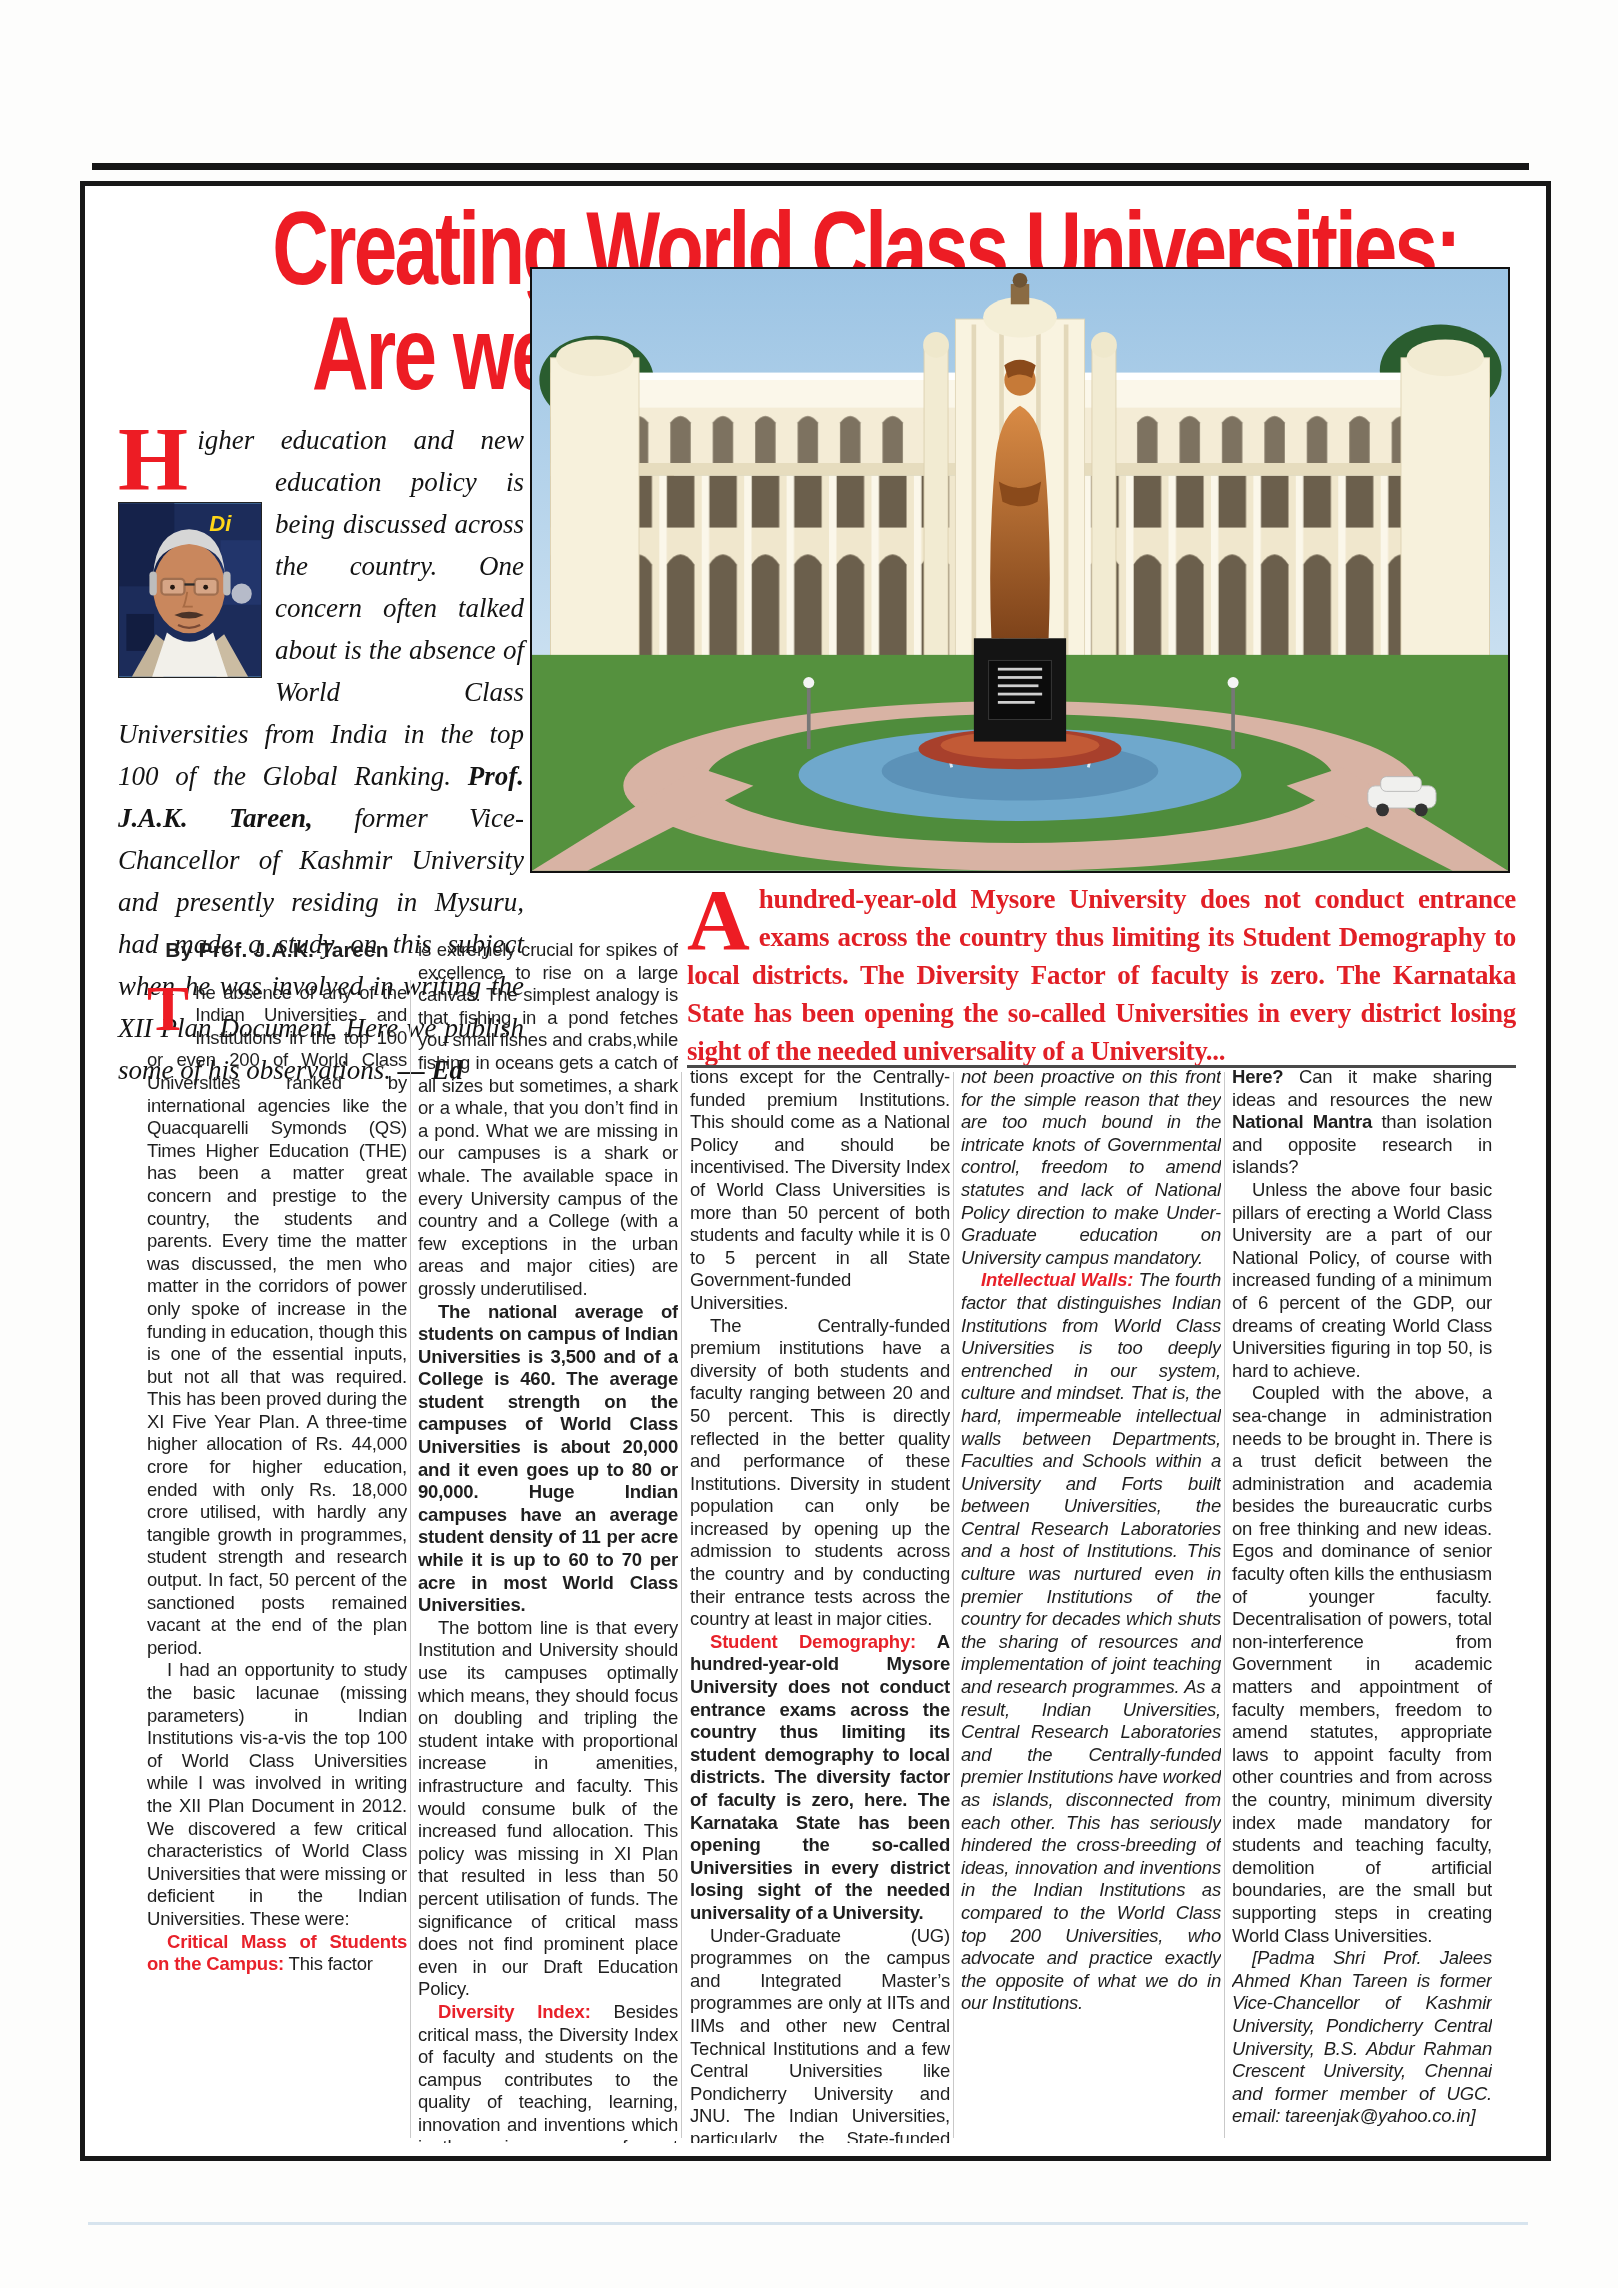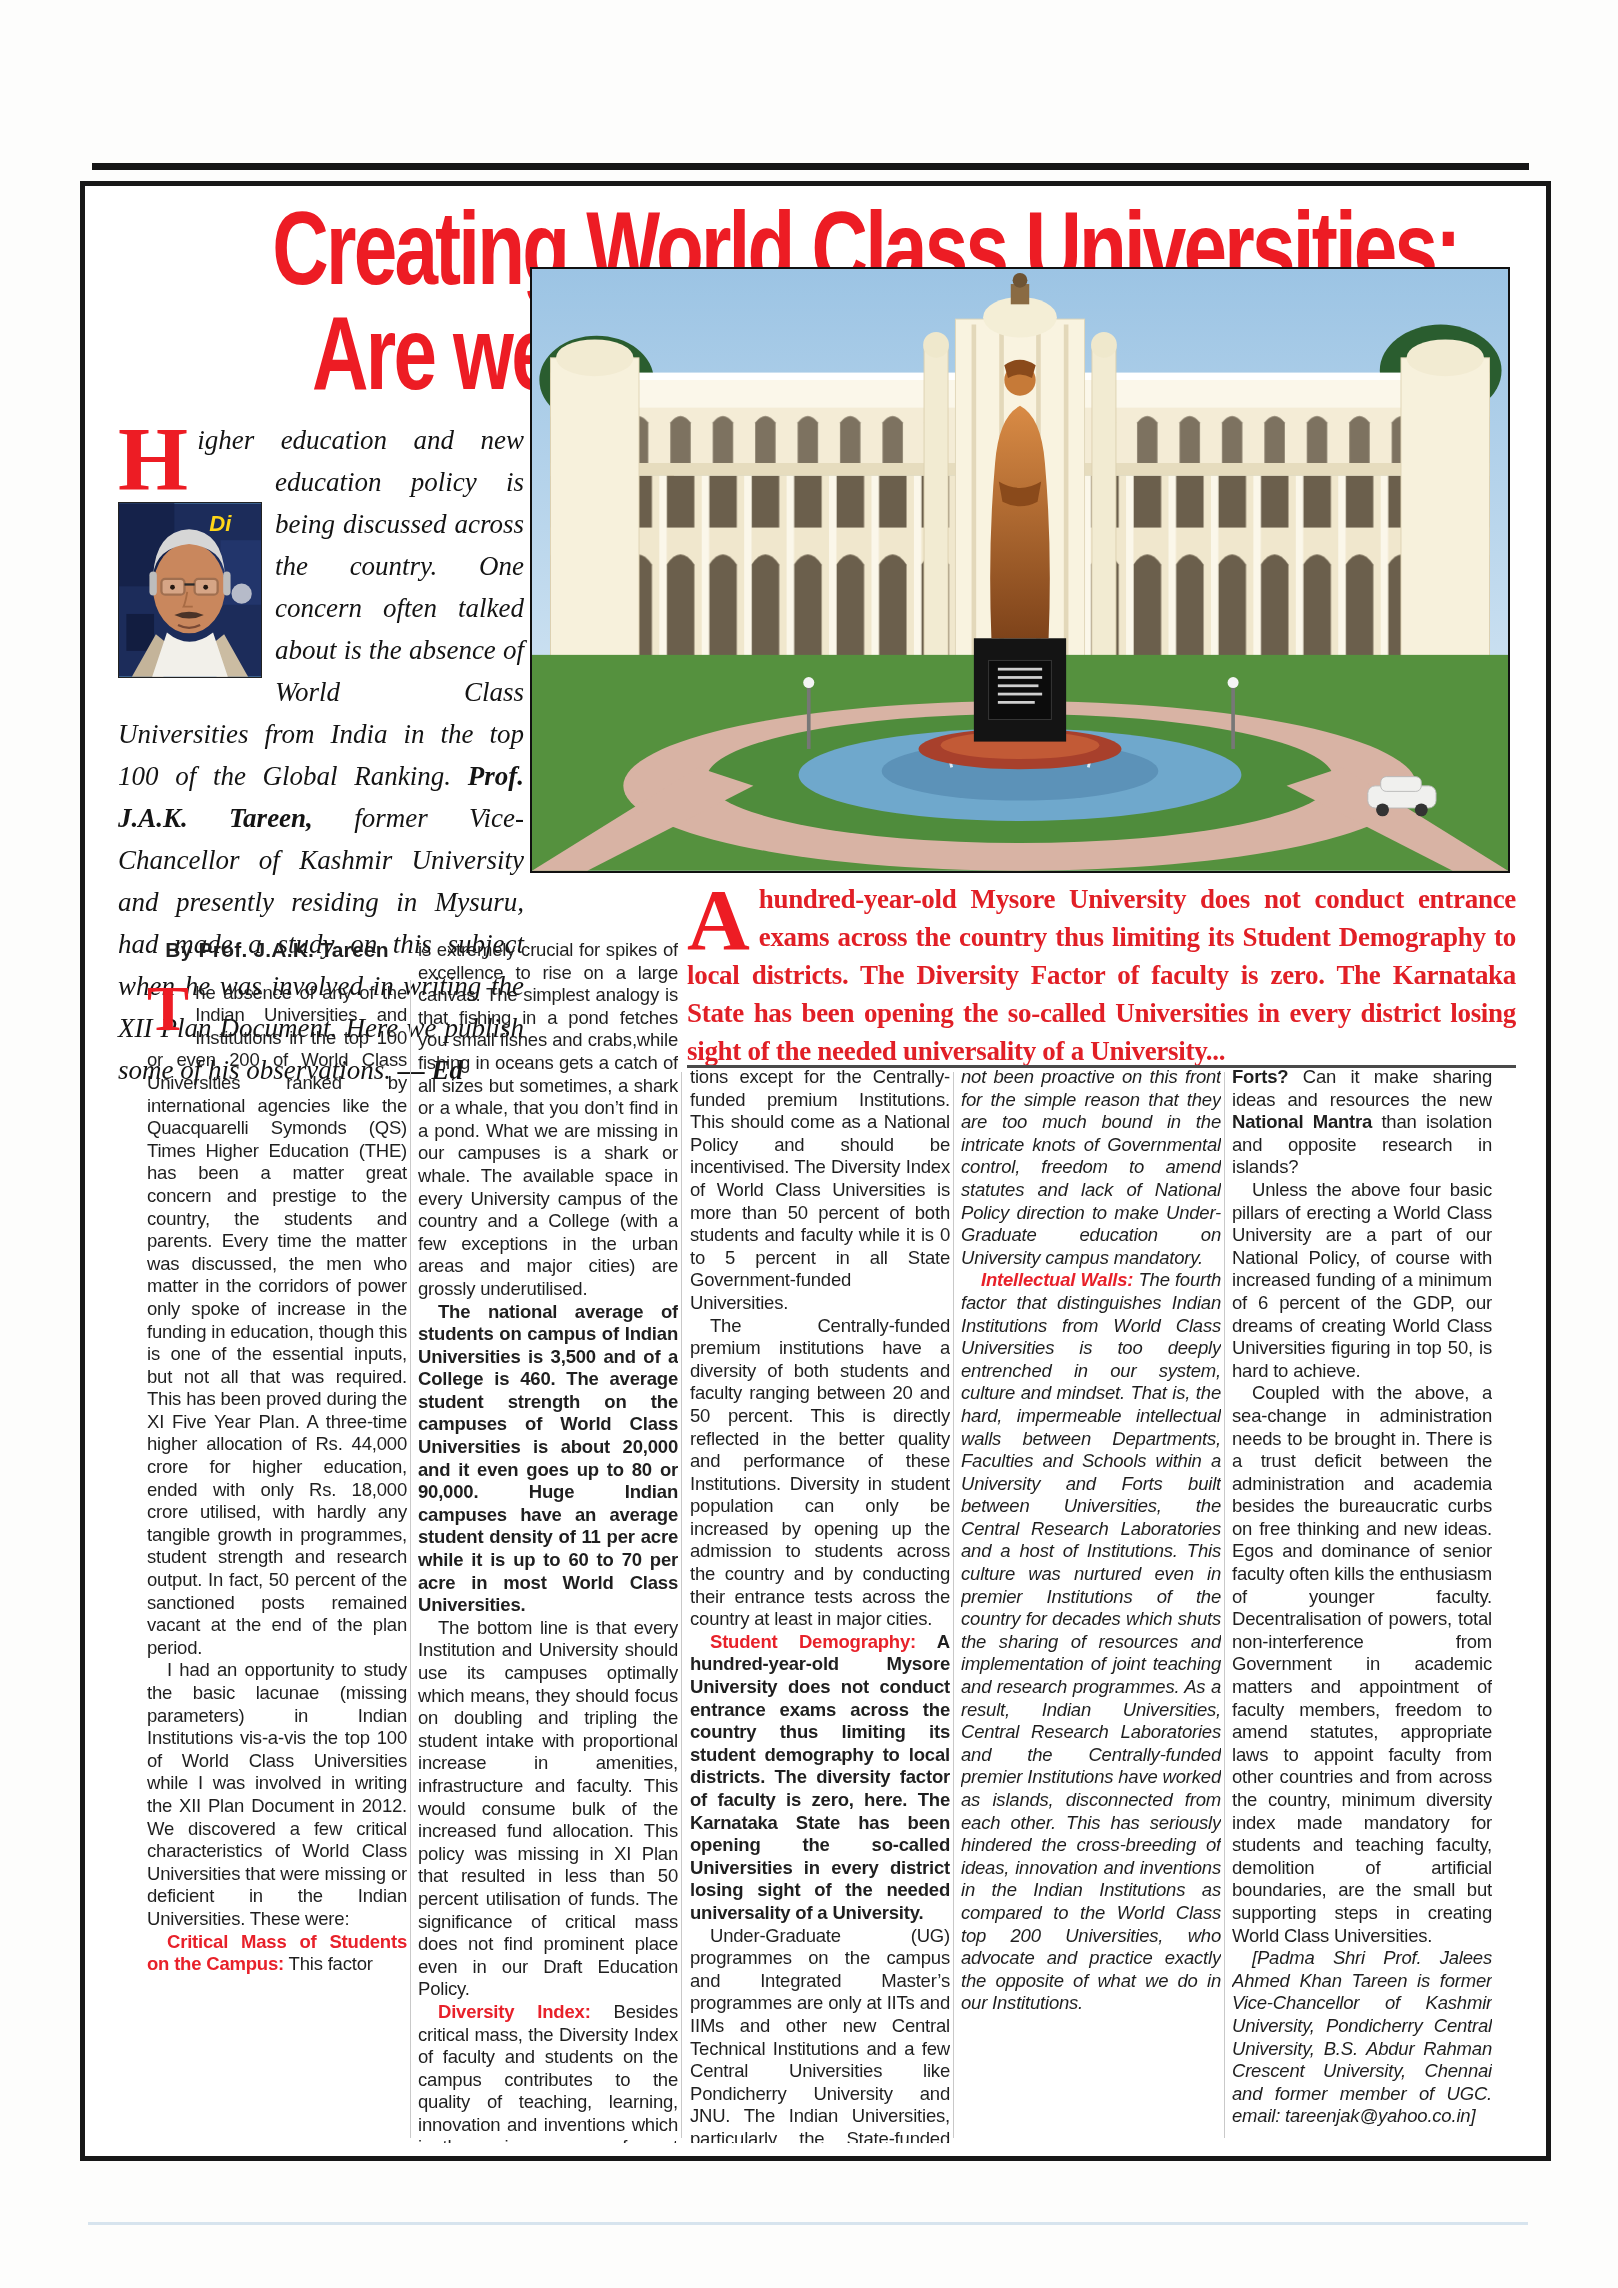--- a/index.html
+++ b/index.html
@@ -234,21 +234,21 @@
         <p class="bp"><span>tions except for the Centrally-funded premium Institutions. This should come as a National Policy and should be incentivised. The Diversity Index of World Class Universities is more than 50 percent of both students and faculty while it is 0 to 5 percent in all State Government-funded Universities.</span></p>
         <p class="bp ind"><span>The Centrally-funded premium institutions have a diversity of both students and faculty ranging between 20 and 50 percent. This is directly reflected in the better quality and performance of these Institutions.  Diversity in student population can only be increased by opening up the admission to students across the country and by conducting their entrance tests across the country at least in major cities.</span></p>
         <p class="bp ind"><span class="rb">Student Demography:</span><span class="b"> A hundred-year-old Mysore University does not conduct entrance exams across the country thus limiting its student demography to local districts. The diversity factor of faculty is zero, here. The Karnataka State has been opening the so-called Universities in every district losing sight of the needed universality of a University.</span></p>
         <p class="bp ind"><span>Under-Graduate (UG) programmes on the campus and Integrated Master’s programmes are only at IITs and IIMs and other new Central Technical Institutions and a few Central Universities like Pondicherry University and JNU. The Indian Universities, particularly the State-funded ones have</span></p>
       </div>
     <div class="col col4">
         <p class="bp"><span>not been proactive on this front for the simple reason that they are too much bound in the intricate knots of Governmental control, freedom to amend statutes and lack of National Policy direction to make Under-Graduate education  on University campus mandatory.</span></p>
         <p class="bp ind"><span class="rb">Intellectual Walls:</span><span> The fourth factor that distinguishes Indian Institutions from World Class Universities is too deeply entrenched in our system, culture and mindset. That is, the hard, impermeable intellectual walls between Departments, Faculties and Schools within a University and Forts built between Universities, the Central Research Laboratories and a host of Institutions. This culture was nurtured even in premier Institutions of the country for decades which shuts the sharing of resources and implementation of joint teaching and research programmes. As a result, Indian Universities, Central Research Laboratories and the Centrally-funded premier Institutions have worked as islands, disconnected from each other.  This has seriously hindered the cross-breeding of ideas, innovation and inventions in the Indian Institutions as compared to the World Class top 200 Universities, who advocate and practice exactly the opposite of what we do in our Institutions.</span></p>
       </div>
     <div class="col col5">
-        <p class="bp"><span class="b">Forts?</span><span> Can it make sharing ideas and resources the new </span><span class="b">National Mantra</span><span> than isolation and opposite research in islands?</span></p>
+        <p class="bp"><span class="b">Here?</span><span> Can it make sharing ideas and resources the new </span><span class="b">National Mantra</span><span> than isolation and opposite research in islands?</span></p>
         <p class="bp ind"><span>Unless the above four basic pillars of erecting a World Class University are a part of our National Policy, of course with increased funding of a minimum of 6 percent of the GDP, our dreams of creating World Class Universities figuring in top 50, is hard to achieve.</span></p>
         <p class="bp ind"><span>Coupled with the above, a sea-change in administration needs to be brought in. There is a trust deficit between the administration and academia besides the bureaucratic curbs on free thinking and new ideas. Egos and dominance of senior faculty often kills the enthusiasm of younger faculty. Decentralisation of powers, total non-interference from Government in academic matters and appointment of faculty members, freedom to amend statutes, appropriate laws to appoint faculty from other countries and from across the country, minimum diversity index made mandatory for students and teaching faculty, demolition of artificial boundaries, are the small but supporting steps in creating World Class Universities.</span></p>
         <p class="bp ind"><span class="i">[Padma Shri Prof. Jalees Ahmed Khan Tareen is former Vice-Chancellor of Kashmir University, Pondicherry Central University, B.S. Abdur Rahman Crescent University, Chennai and former member of UGC. email: tareenjak@yahoo.co.in]</span></p>
       </div>
 
   </div>
 
   <div class="scanline"></div>
 </div>
 

